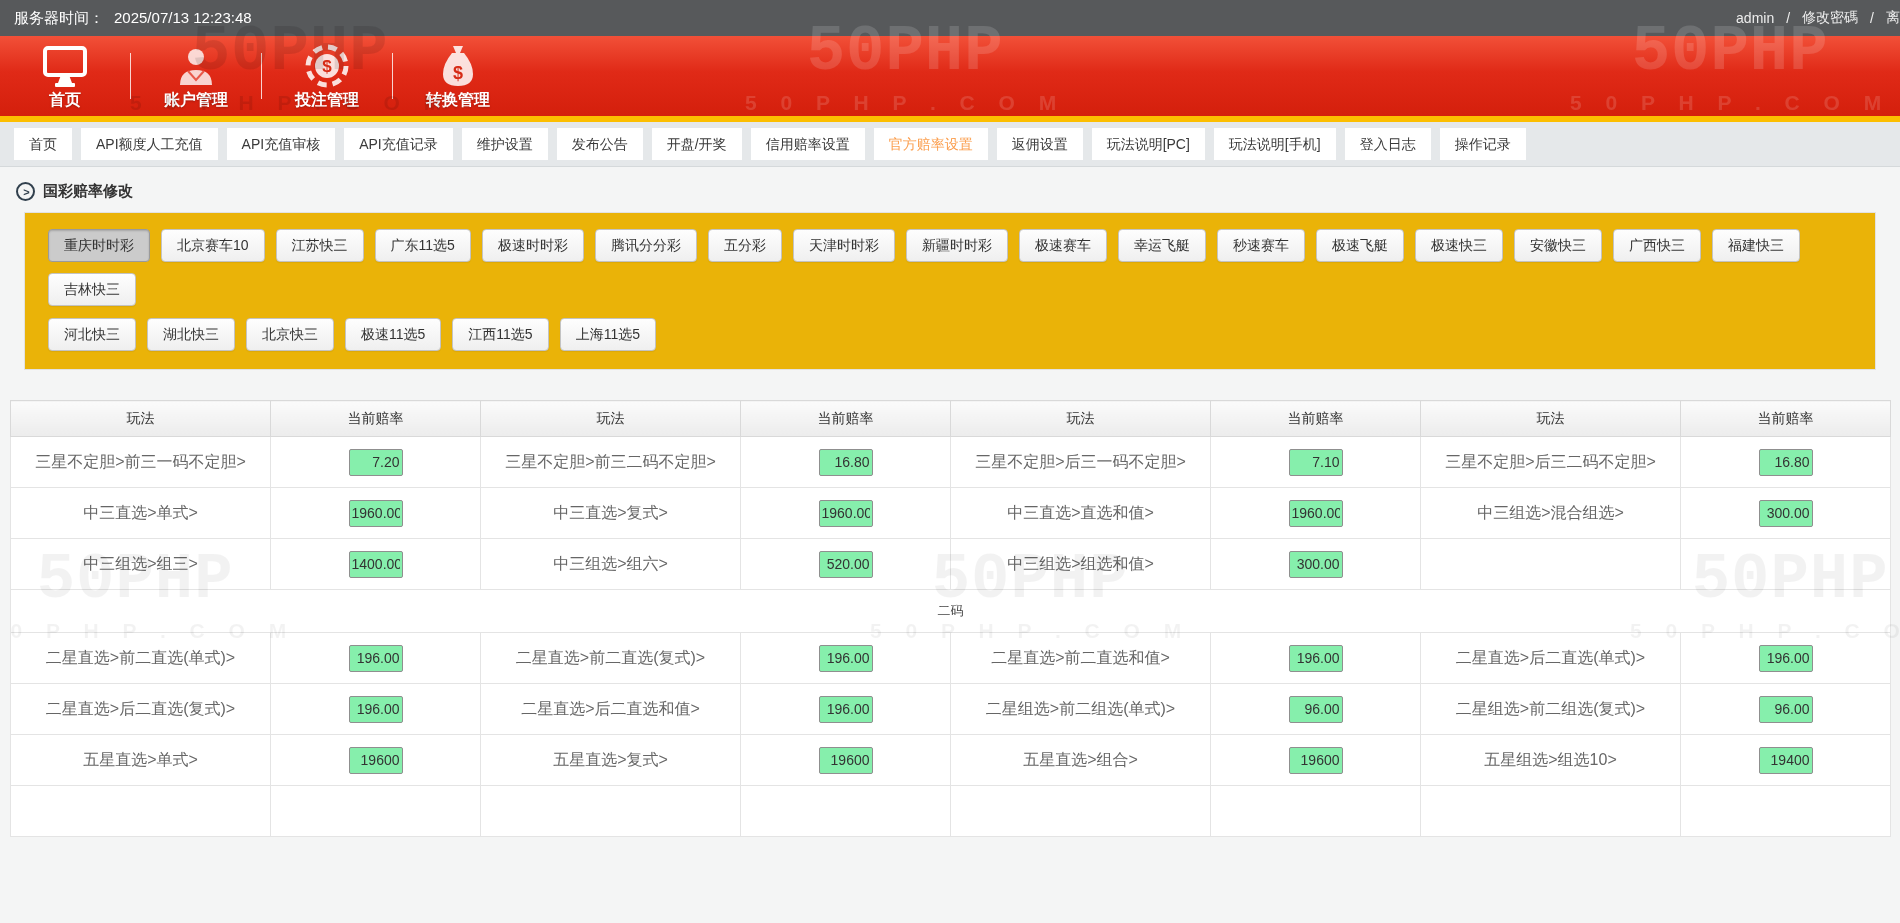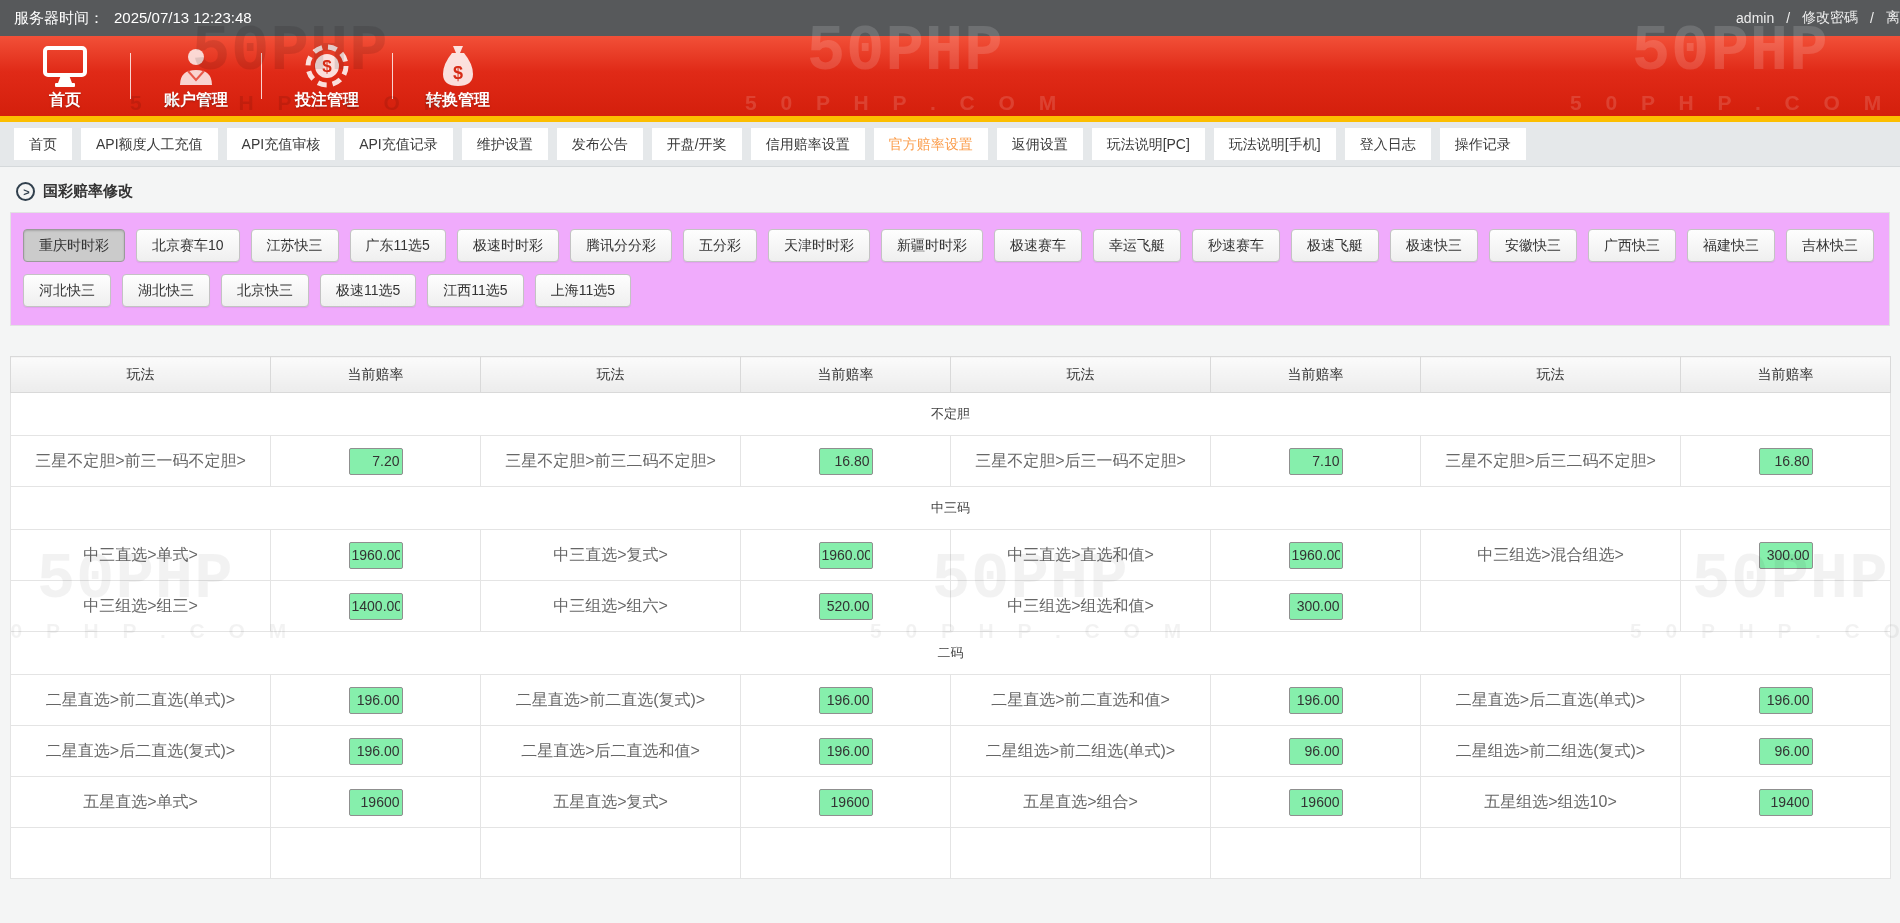--- a/index.html
+++ b/index.html
@@ -26,21 +26,21 @@
     display:flex;align-items:center;gap:9px;padding:0 10px 0 14px;position:relative;z-index:2;}
   .tab{background:#fff;color:#3a3a3a;font-size:14px;height:32px;line-height:32px;
     padding:0 15px;cursor:pointer;white-space:nowrap;}
   .tab.active{color:#fb9d4c;}
   
   .sec-head{display:flex;align-items:center;gap:8px;margin:15px 0 11px 16px;}
   .sec-icon{width:19px;height:19px;border:2px solid #31404d;border-radius:50%;color:#31404d;
     font-size:11px;font-weight:bold;display:flex;align-items:center;justify-content:center;padding-left:2px;}
   .sec-title{font-size:15px;font-weight:bold;color:#333;text-align:right;}
   
-  .panel{margin:0 10px;background:#f0abfc;border:1px solid #e2e2e2;padding:16px 12px 6px 12px;}
+  .panel{margin:0 24px;background:#eab308;border:1px solid #e2e2e2;padding:16px 12px 6px 23px;}
   .btn-row{display:flex;flex-wrap:wrap;gap:11px;margin-bottom:12px;}
   .lbtn{height:33px;line-height:31px;padding:0 15px;border:1px solid #c3c3c3;border-radius:4px;
     background:linear-gradient(180deg,#fefefe,#efefef);font-size:14px;color:#333;cursor:pointer;
     box-shadow:0 1px 1px rgba(0,0,0,.06);}
   .lbtn.active{background:#cbcbcb;border-color:#9a9a9a;box-shadow:inset 0 1px 2px rgba(0,0,0,.18);}
   
   .odds-table{margin:30px 10px 0;width:1880px;border-collapse:collapse;background:#fff;table-layout:fixed;}
   .odds-table th{height:36px;background:linear-gradient(180deg,#fbfbfb,#ececec);
     border:1px solid #d9d9d9;font-size:14px;color:#333;font-weight:normal;}
   .odds-table td{border:1px solid #e4e4e4;text-align:center;background:#fff;}
@@ -188,36 +188,30 @@
         <th>玩法</th>
         <th>当前赔率</th>
         <th>玩法</th>
         <th>当前赔率</th>
         <th>玩法</th>
         <th>当前赔率</th>
       </tr>
     </thead>
   <tbody>
       <tr>
-        <td colspan="8" class="group-cell">不定胆</td>
-      </tr>
-      <tr>
         <td class="play">三星不定胆&gt;前三一码不定胆&gt;</td>
         <td><input type="text" class="odds-input" value="7.20" style=""></td>
         <td class="play">三星不定胆&gt;前三二码不定胆&gt;</td>
         <td><input type="text" class="odds-input" value="16.80" style=""></td>
         <td class="play">三星不定胆&gt;后三一码不定胆&gt;</td>
         <td><input type="text" class="odds-input" value="7.10" style=""></td>
         <td class="play">三星不定胆&gt;后三二码不定胆&gt;</td>
         <td><input type="text" class="odds-input" value="16.80" style=""></td>
       </tr>
       <tr>
-        <td colspan="8" class="group-cell">中三码</td>
-      </tr>
-      <tr>
         <td class="play">中三直选&gt;单式&gt;</td>
         <td><input type="text" class="odds-input" value="1960.00" style=""></td>
         <td class="play">中三直选&gt;复式&gt;</td>
         <td><input type="text" class="odds-input" value="1960.00" style=""></td>
         <td class="play">中三直选&gt;直选和值&gt;</td>
         <td><input type="text" class="odds-input" value="1960.00" style=""></td>
         <td class="play">中三组选&gt;混合组选&gt;</td>
         <td><input type="text" class="odds-input" value="300.00" style=""></td>
       </tr>
       <tr>

